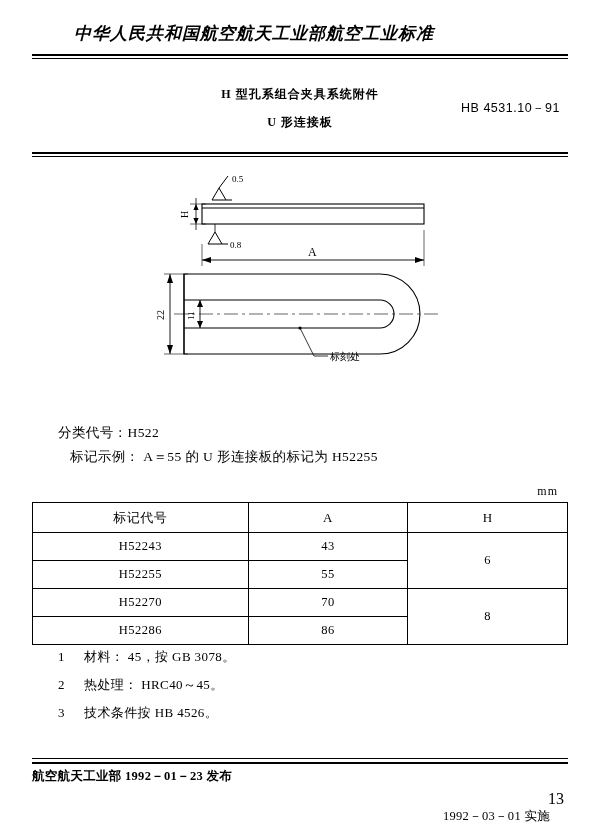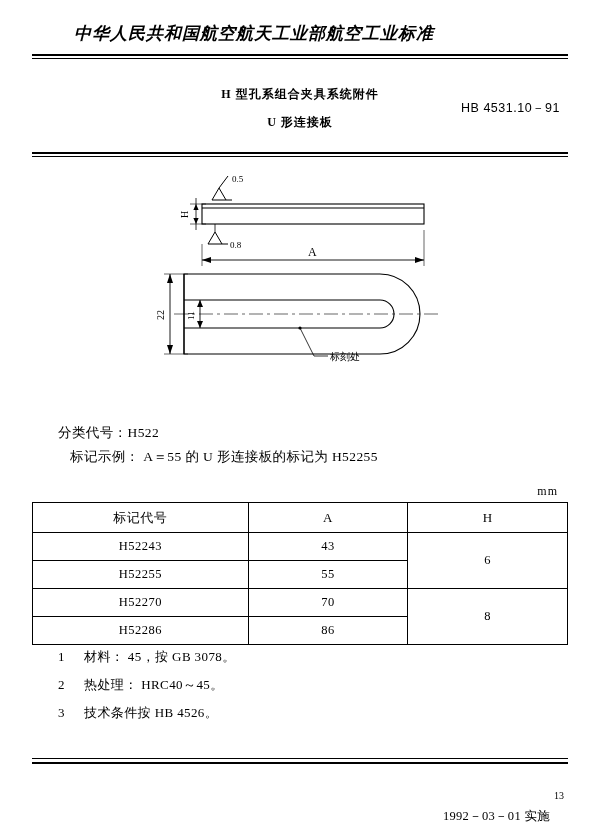--- a/index.html
+++ b/index.html
@@ -171,21 +171,21 @@
     position: absolute;
     right: 50px; top: 768px;
     font-size: 12.5px;
     font-weight: normal;
     letter-spacing: 0.3px;
     margin-top: 40px;
   }
   .page-num {
     position: absolute;
     right: 36px; top: 790px;
-    font-size: 10px;
+    font-size: 16px;
   }
 </style>
 </head>
 <body>
 
 <div class="page">
 
   <div class="header-title">中华人民共和国航空航天工业部航空工业标准</div>
 
   <div class="rule-top"></div>
@@ -314,16 +314,17 @@
       <span class="note-txt">热处理：  HRC40～45。</span>
     </div>
     <div class="note-row">
       <span class="note-num">3</span>
       <span class="note-txt">技术条件按 HB 4526。</span>
     </div>
   </div>
 
   <div class="rule-bot"></div>
   <div class="rule-bot2"></div>
+  <div class="footer-left">航空航天工业部 1992－01－23 发布</div>
   <div class="footer-right">1992－03－01 实施</div>
   <div class="page-num">13</div>
 
 </div>
 
 </body></html>

